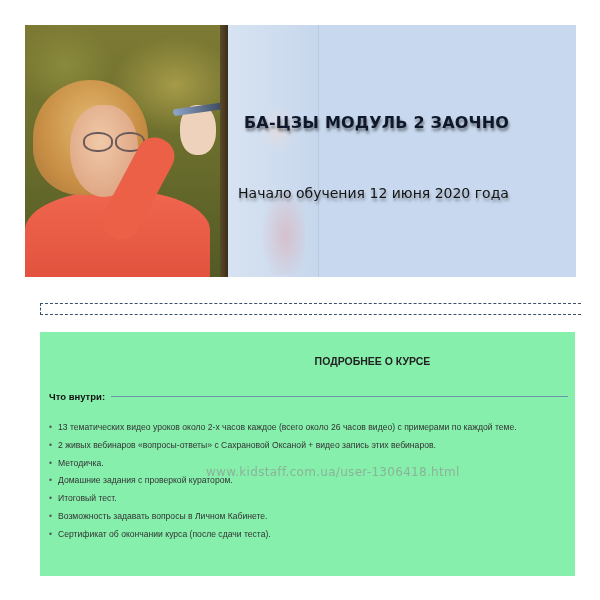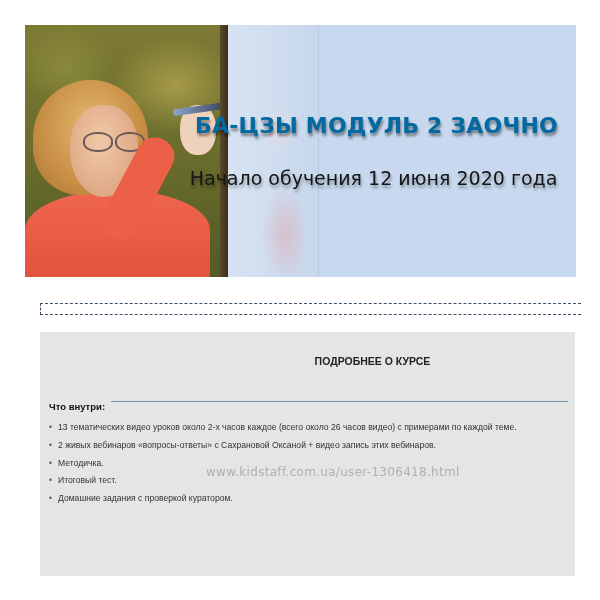--- a/index.html
+++ b/index.html
@@ -74,55 +74,55 @@
     }
     .person .marker {
       position: absolute; left: 148px; top: 80px; width: 62px; height: 7px;
       background: linear-gradient(90deg, #8fa6cc, #273040);
       border-radius: 3px; transform: rotate(-8deg);
     }
     .banner .title {
       position: absolute; left: 160px; right: 8px; top: 88px;
       text-align: center;
       font-family: "DejaVu Sans", sans-serif;
-      font-weight: bold; font-size: 22px; letter-spacing: 0.2px;
-      color: #0369a1;
+      font-weight: bold; font-size: 16px; letter-spacing: 0.2px;
+      color: #0f172a;
       text-shadow: 1px 3px 3px rgba(0,0,0,0.45);
       white-space: nowrap;
     }
     .banner .subtitle {
-      position: absolute; left: 152px; right: 6px; top: 142px;
+      position: absolute; left: 152px; right: 6px; top: 160px;
       text-align: center;
       font-family: "DejaVu Sans", sans-serif;
-      font-size: 19px; color: #151515;
+      font-size: 14px; color: #151515;
       text-shadow: 1px 3px 3px rgba(0,0,0,0.35);
       white-space: nowrap;
     }
 
     .dashed-box {
       position: absolute; left: 40px; top: 303px; width: 540px; height: 10px;
       border-top: 1px dashed #3a5068; border-bottom: 1px dashed #3a5068;
       border-left: 1px dashed #3a5068;
     }
 
     .panel {
       position: absolute; left: 40px; top: 332px; width: 535px; height: 244px;
-      background: #e5e5e5;
+      background: #86efac;
     }
     .panel .heading {
       position: absolute; left: 0; right: 0; top: 23px;
       text-align: center; padding-left: 130px;
       font-weight: bold; font-size: 10.5px; color: #222;
     }
     .panel .section {
       position: absolute; left: 9px; right: 7px; top: 59px;
       display: flex; align-items: center;
     }
     .panel .section-label {
-      font-weight: bold; font-size: 9.5px; color: #111; white-space: nowrap; margin-top: 10px;
+      font-weight: bold; font-size: 9.5px; color: #111; white-space: nowrap;
     }
     .panel .section-line {
       flex: 1; height: 1px; background: #6e93ad; margin-left: 6px;
     }
     .panel ul {
       list-style: none; margin: 0; padding: 0;
       position: absolute; left: 9px; top: 89px; right: 0;
     }
     .panel li {
       font-size: 8.6px; color: #333; height: 17.8px; line-height: 12px;
@@ -168,18 +168,20 @@
 <div class="panel">
   <div class="heading">ПОДРОБНЕЕ О КУРСЕ</div>
   <div class="section">
     <span class="section-label">Что внутри:</span>
     <span class="section-line"></span>
   </div>
   <ul>
     <li><span class="bullet">•</span><span>13 тематических видео уроков около 2-х часов каждое (всего около 26 часов видео) с примерами по каждой теме.</span></li>
     <li><span class="bullet">•</span><span>2 живых вебинаров «вопросы-ответы» с Сахрановой Оксаной + видео запись этих вебинаров.</span></li>
     <li><span class="bullet">•</span><span>Методичка.</span></li>
+    <li><span class="bullet">•</span><span>Домашние задания с проверкой куратором.</span></li>
     <li><span class="bullet">•</span><span>Итоговый тест.</span></li>
-    <li><span class="bullet">•</span><span>Домашние задания с проверкой куратором.</span></li>
+    <li><span class="bullet">•</span><span>Возможность задавать вопросы в Личном Кабинете.</span></li>
+    <li><span class="bullet">•</span><span>Сертификат об окончании курса (после сдачи теста).</span></li>
   </ul>
 </div>
 
 <div class="watermark">www.kidstaff.com.ua/user-1306418.html</div>
 
 </body></html>

